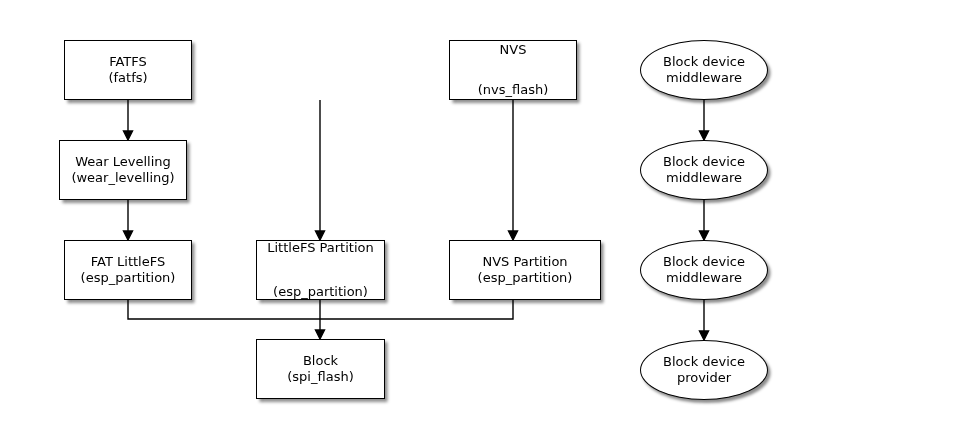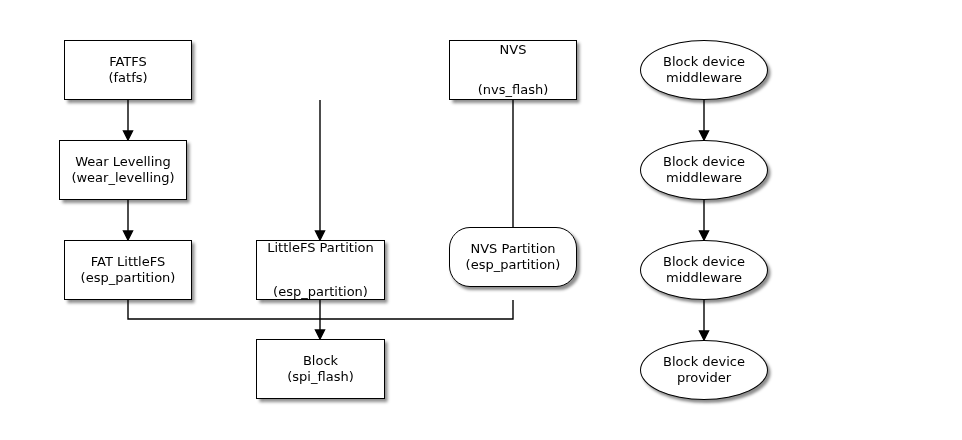--- a/index.html
+++ b/index.html
@@ -40,21 +40,21 @@
   .node.ellipse {
     border-radius: 50%;
   }
   
   .n-fatfs            { left: 64px;  top: 40px;  width: 128px; height: 60px; }
   .n-littlefs         { left: 256px; top: 40px;  width: 129px; height: 60px; }
   .n-nvs              { left: 449px; top: 40px;  width: 128px; height: 60px; gap: 24px; }
   .n-wear-levelling   { left: 59px;  top: 140px; width: 128px; height: 60px; }
   .n-fat-partition    { left: 64px;  top: 240px; width: 128px; height: 60px; }
   .n-littlefs-partition { left: 256px; top: 240px; width: 129px; height: 60px; gap: 28px; }
-  .n-nvs-partition    { left: 449px; top: 227px; width: 128px; height: 60px; border-radius: 21px; }
+  .n-nvs-partition    { left: 449px; top: 240px; width: 152px; height: 60px; }
   .n-flash            { left: 256px; top: 339px; width: 129px; height: 60px; }
   
   .n-consumers    { left: 640px; top: 40px;  width: 128px; height: 60px; }
   .n-middleware-1 { left: 640px; top: 140px; width: 128px; height: 60px; }
   .n-middleware-2 { left: 640px; top: 240px; width: 128px; height: 60px; }
   .n-provider     { left: 640px; top: 340px; width: 128px; height: 60px; }
 </style>
 </head>
 <body>
 

